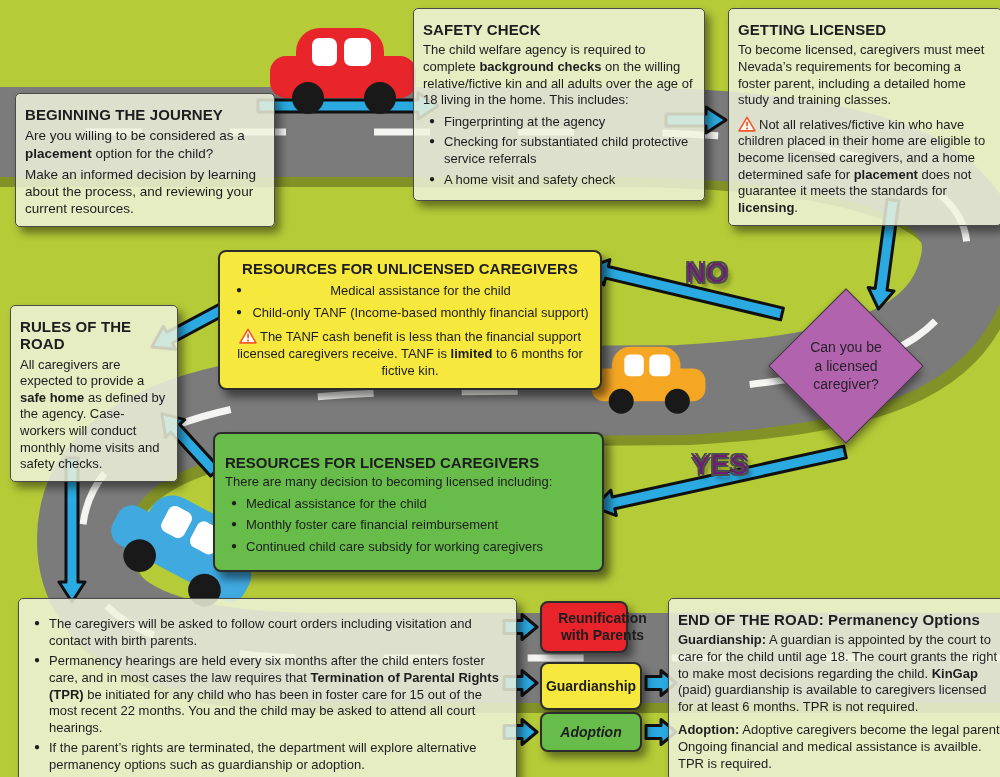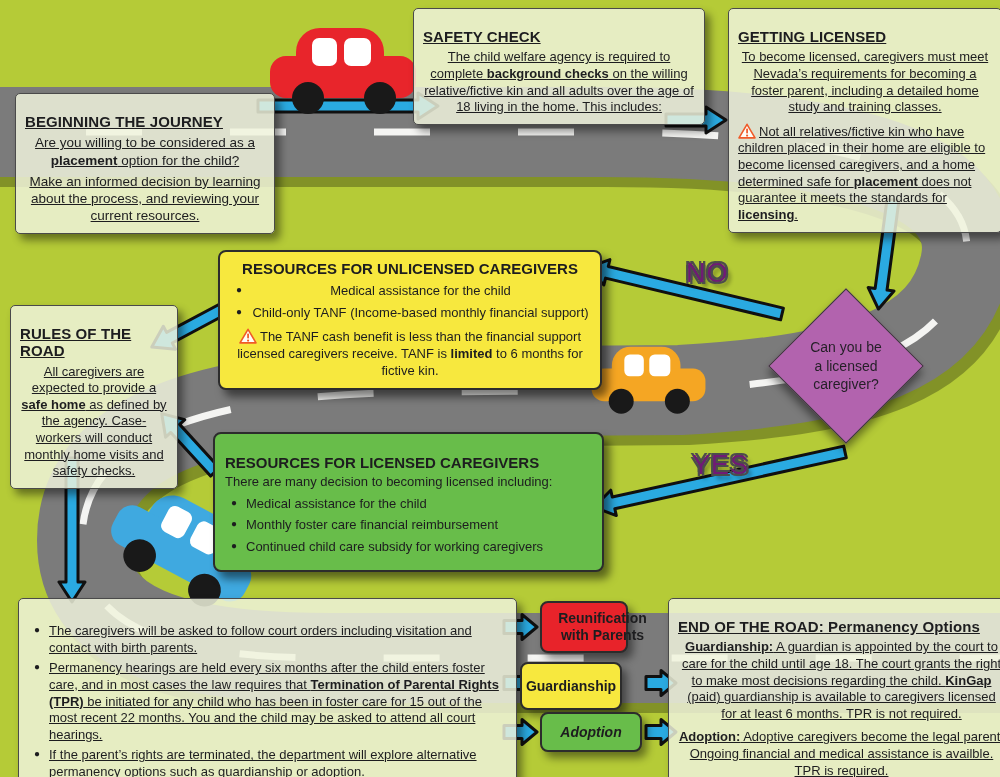--- a/index.html
+++ b/index.html
@@ -8,25 +8,25 @@
     background:#b5cb37;
     font-family:"Liberation Sans","DejaVu Sans",sans-serif;
     color:#1d1d1f;
   }
   #artwork{position:absolute;left:0;top:0;z-index:1;}
   .panel{
     position:absolute;z-index:2;
     background:rgba(240,243,221,0.84);
     border:1.6px solid #4a4a4a;border-radius:5px;
     box-shadow:5px 6px 8px rgba(0,0,0,0.45);
-    padding:19px 9px 8px 9px;
-    font-size:13px;line-height:1.28;text-decoration:underline;
+    padding:12px 9px 8px 9px;
+    font-size:13px;line-height:1.28;
   }
   .panel h3{margin:0 0 3px 0;font-size:15px;line-height:1.15;letter-spacing:.1px;}
-  .panel p{margin:4px 0 0 0;text-align:center;}
+  .panel p{margin:4px 0 0 0;}
   .panel ul{margin:5px 0 0 4px;padding:0;list-style:none;}
   .panel li{position:relative;padding-left:17px;margin:4px 0;}
   .panel li::before{content:"●";position:absolute;left:2px;top:1px;font-size:10px;}
   .warn{display:block;margin-top:7px;}
   .warn-icon{display:inline-block;width:18px;height:16px;vertical-align:-3px;margin-right:3px;}
   .solidbox{
     position:absolute;z-index:2;border:2px solid #2c2c2c;border-radius:8px;
     box-shadow:5px 6px 8px rgba(0,0,0,0.45);
     display:flex;align-items:center;justify-content:center;text-align:center;
     font-weight:bold;font-size:14px;line-height:1.2;padding:4px;box-sizing:border-box;
@@ -62,21 +62,21 @@
   #no-label{left:686px;top:258px;}
   #yes-label{left:692px;top:450px;}
   #box-beginning{left:15px;top:45px;width:240px;margin-top:48px;}
   #box-beginning p{font-size:13.5px;}
   #box-safety{left:413px;top:8px;width:272px;}
   #box-licensed{left:728px;top:8px;width:254px;}
   #box-rules{left:10px;top:305px;width:148px;}
   #box-passenger{left:18px;top:598px;width:479px;}
   #box-endroad{left:668px;top:598px;width:327px;}
   #box-reunification{left:540px;top:601px;width:88px;height:52px;background:#e8232a;padding-left:41px;}
-  #box-guardianship{left:520px;top:662px;width:102px;height:48px;background:#f7e83e;}
+  #box-guardianship{left:540px;top:662px;width:102px;height:48px;background:#f7e83e;}
   #box-adoption{left:540px;top:712px;width:102px;height:40px;background:#68bd4a;font-style:italic;}
   b{font-weight:bold;}
 </style>
 </head>
 <body>
 
 <div id="stage">
 
   <svg id="artwork" width="1000" height="777" viewBox="0 0 1000 777">
 
@@ -130,20 +130,25 @@
 
   <div class="panel" id="box-beginning">
     <h3>BEGINNING THE JOURNEY</h3>
     <p>Are you willing to be considered as a <b>placement</b> option for the child?</p>
     <p>Make an informed decision by learning about the process, and reviewing your current resources.</p>
   </div>
 
   <div class="panel" id="box-safety">
     <h3>SAFETY CHECK</h3>
     <p>The child welfare agency is required to complete <b>background checks</b> on the willing relative/fictive kin and all adults over the age of 18 living in the home. This includes:</p>
+    <ul>
+      <li>Fingerprinting at the agency</li>
+      <li>Checking for substantiated child protective service referrals</li>
+      <li>A home visit and safety check</li>
+    </ul>
   </div>
 
   <div class="panel" id="box-licensed">
     <h3>GETTING LICENSED</h3>
     <p>To become licensed, caregivers must meet Nevada’s requirements for becoming a foster parent, including a detailed home study and training classes.</p>
     <span class="warn">
       <span class="warn-icon">
         <svg viewBox="0 0 24 22" width="18" height="16">
             <path d="M12 1.8 L23 20.5 H1 Z" fill="#fffdf6" stroke="#f05a28" stroke-width="2.2" stroke-linejoin="round"></path>
             <rect x="10.9" y="7.5" width="2.4" height="7" rx="1" fill="#f05a28"></rect>

